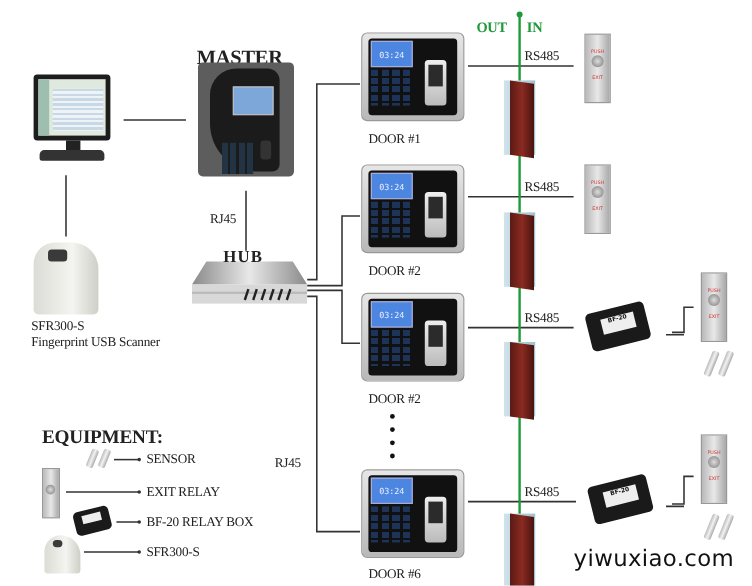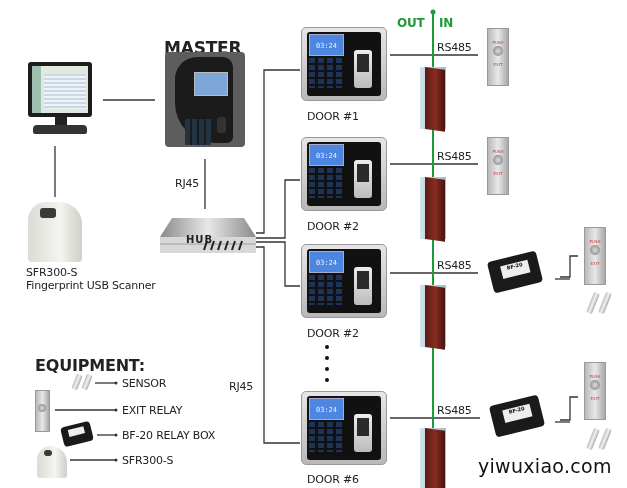--- a/index.html
+++ b/index.html
@@ -1,19 +1,19 @@
 <!DOCTYPE html>
 <html><head>
 <meta charset="utf-8">
 <style>
   html, body { margin: 0; padding: 0; background: #ffffff; }
   body { width: 627px; height: 488px; position: relative; overflow: hidden;
          font-family: "DejaVu Sans", sans-serif; color: #222; }
   .abs { position: absolute; }
-  .lbl { position: absolute; font-size: 11px; color: #222; white-space: nowrap; letter-spacing: -0.2px; }
+  .lbl { position: absolute; font-size: 11px; color: #222; white-space: nowrap; letter-spacing: -0.2px; font-family: Liberation Serif, serif; }
   .bold { font-weight: bold; }
   svg.wires { position: absolute; left: 0; top: 0; width: 627px; height: 488px; }
 
   
   .monitor { left: 28px; top: 62px; width: 64px; height: 55px; background: #1d1d1d; border-radius: 3px; }
   .monitor .screen { position: absolute; left: 4px; top: 4px; width: 56px; height: 47px; background: #dfe9dd; }
   .monitor .screen .side { position: absolute; left: 0; top: 0; width: 9px; height: 47px; background: #9ebfb0; }
   .monitor .screen .rows { position: absolute; left: 12px; top: 8px; width: 42px; height: 35px;
     background: repeating-linear-gradient(#c9d8e6 0 2px, #eef3f6 2px 4px); }
   .monitor-neck { left: 55px; top: 117px; width: 12px; height: 8px; background: #222; }
@@ -141,21 +141,21 @@
   <rect x="0" y="26" width="96" height="2" fill="#bbb"></rect>
   <g stroke="#222" stroke-width="2">
     <line x1="44" y1="33" x2="47" y2="24"></line>
       <line x1="51" y1="33" x2="54" y2="24"></line>
       <line x1="58" y1="33" x2="61" y2="24"></line>
     <line x1="65" y1="33" x2="68" y2="24"></line>
       <line x1="72" y1="33" x2="75" y2="24"></line>
       <line x1="79" y1="33" x2="82" y2="24"></line>
   </g>
 </svg>
-<div class="lbl bold" style="left:186px;top:234px;font-size:10px;letter-spacing:1px;">HUB</div>
+<div class="lbl bold" style="left:186px;top:207px;font-size:14px;letter-spacing:1px;">HUB</div>
 
 <div class="term" style="left:301px;top:27px;">
   <div class="body"></div>
     <div class="lcd">03:24</div>
     <div class="keys"></div>
     <div class="fp">
       <i></i>
     </div>
 </div>
 <div class="lbl" style="left:307px;top:110px;">DOOR #1</div>

